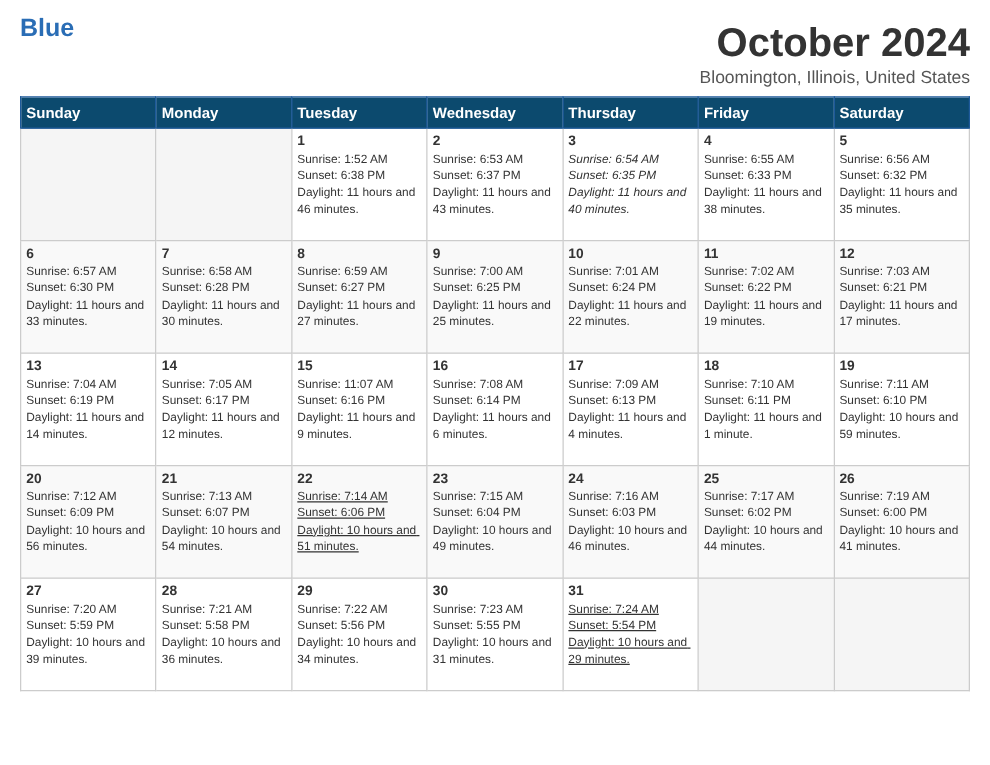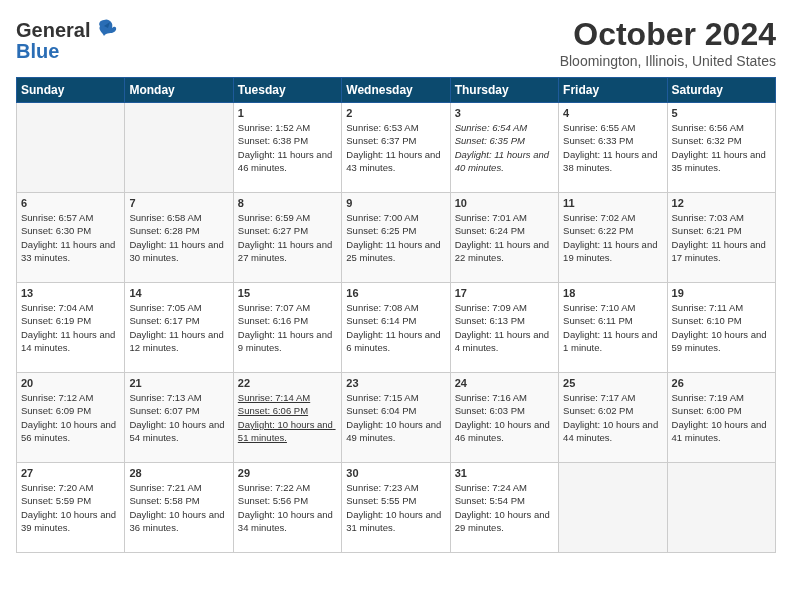--- a/index.html
+++ b/index.html
@@ -78,27 +78,20 @@
       background: #f9f9f9;
     }
   </style>
 </head>
 <body>
 
 <div class="header">
   <div class="logo">
     <div class="logo-row">
       <div>
-        <div style="display:flex;align-items:center;">
-          <span style="font-size:20px;font-weight:bold;color:#333;">General</span>
-          <svg width="28" height="28" viewBox="0 0 28 28">
-            <path d="M14 4 C18 2, 24 6, 22 12 C26 8, 28 14, 24 16 C22 18, 16 16, 14 20 C12 16, 8 14, 10 10 C8 8, 10 4, 14 4Z" fill="#2a6db5"></path>
-            <path d="M14 10 L20 6 L18 12Z" fill="#1a5a9a"></path>
-          </svg>
-        </div>
         <div style="font-size:20px;font-weight:bold;color:#2a6db5;margin-top:-4px;">Blue</div>
       </div>
     </div>
   </div>
   <div class="title-block">
     <h1>October 2024</h1>
     <h2>Bloomington, Illinois, United States</h2>
   </div>
 </div>
 
@@ -201,21 +194,21 @@
 Daylight: 11 hours and 14 minutes.</div>
         </td>
         <td>
           <span class="day-num">14</span>
           <div class="day-info" style="white-space: pre-wrap;">Sunrise: 7:05 AM
 Sunset: 6:17 PM
 Daylight: 11 hours and 12 minutes.</div>
         </td>
         <td>
           <span class="day-num">15</span>
-          <div class="day-info" style="white-space: pre-wrap;">Sunrise: 7:07 AM
+          <div class="day-info" style="white-space: pre-wrap;">Sunrise: 11:07 AM
 Sunset: 6:16 PM
 Daylight: 11 hours and 9 minutes.</div>
         </td>
         <td>
           <span class="day-num">16</span>
           <div class="day-info" style="white-space: pre-wrap;">Sunrise: 7:08 AM
 Sunset: 6:14 PM
 Daylight: 11 hours and 6 minutes.</div>
         </td>
         <td>
@@ -301,21 +294,21 @@
 Daylight: 10 hours and 34 minutes.</div>
         </td>
         <td>
           <span class="day-num">30</span>
           <div class="day-info" style="white-space: pre-wrap;">Sunrise: 7:23 AM
 Sunset: 5:55 PM
 Daylight: 10 hours and 31 minutes.</div>
         </td>
         <td>
           <span class="day-num">31</span>
-          <div class="day-info" style="white-space: pre-wrap;">Sunrise: 7:24 AM
+          <div class="day-info" style="white-space: pre-wrap; text-decoration: underline;">Sunrise: 7:24 AM
 Sunset: 5:54 PM
 Daylight: 10 hours and 29 minutes.</div>
         </td>
         <td class="empty"></td>
         <td class="empty"></td>
       </tr>
     </tbody>
 </table>
 
 </body></html>

